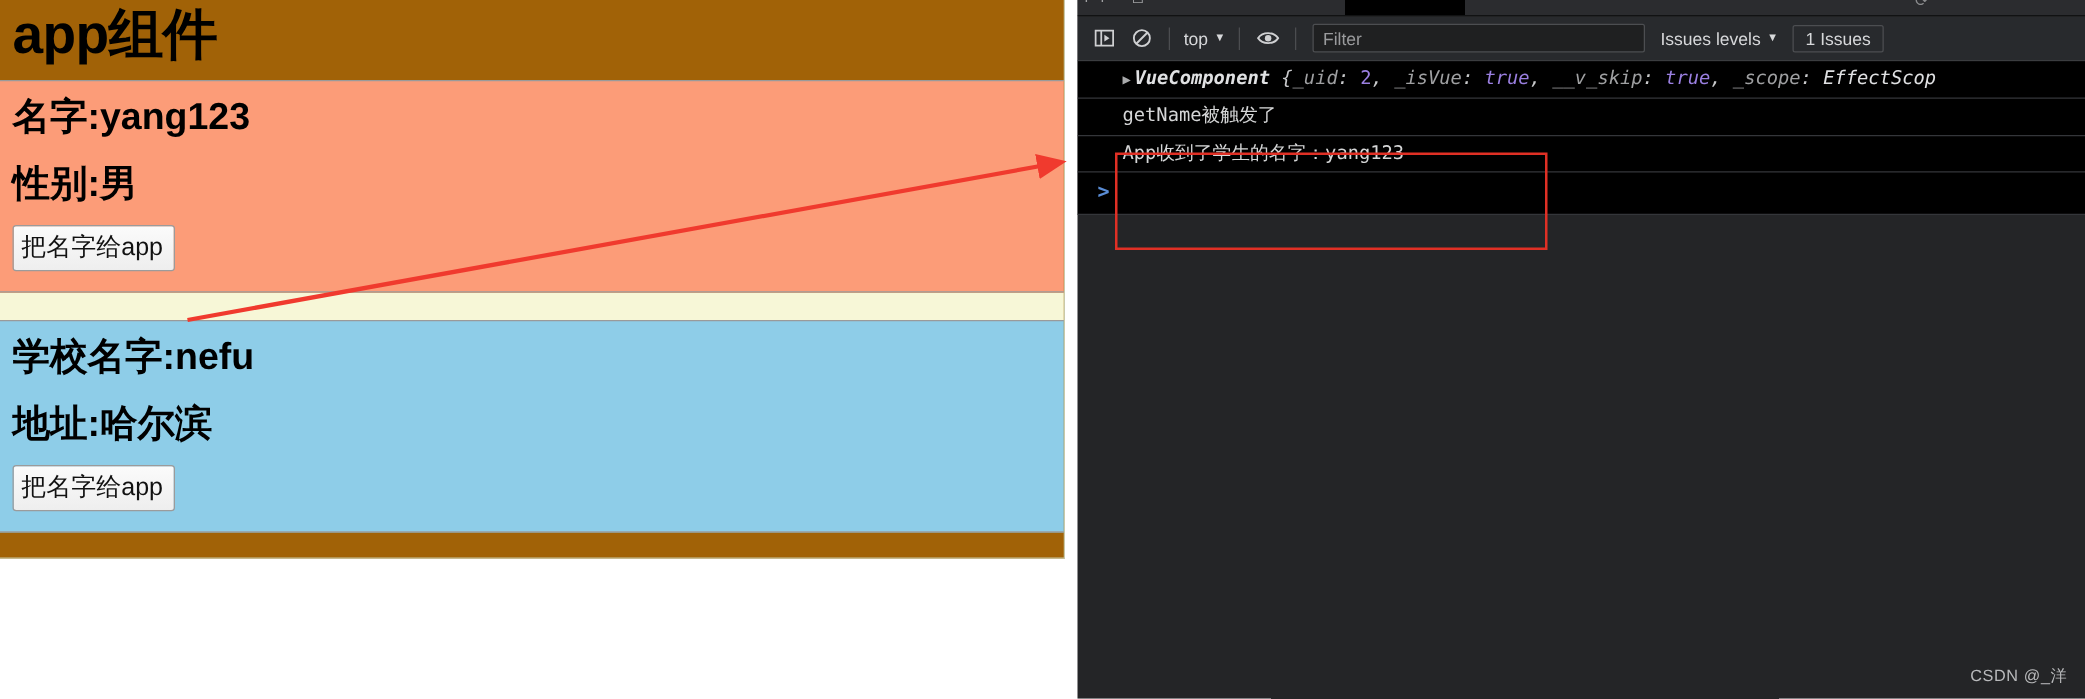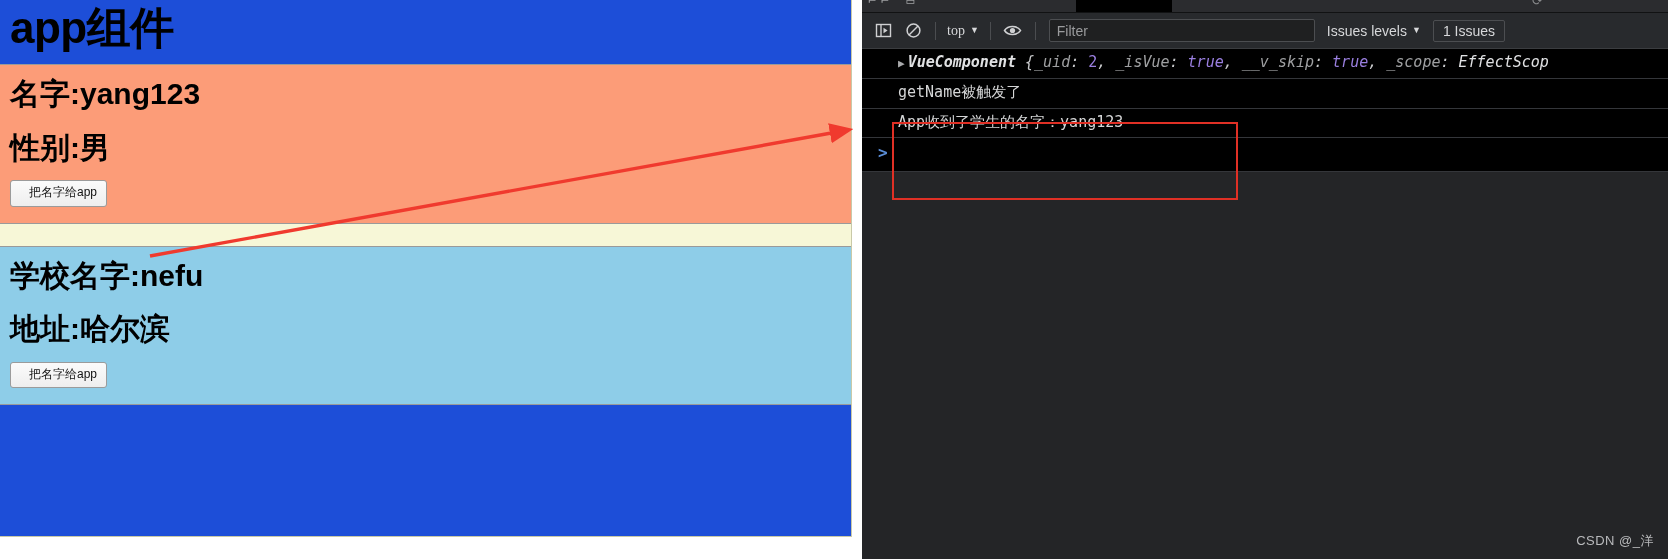--- a/index.html
+++ b/index.html
@@ -14,22 +14,22 @@
 
   
   #page {
     position: absolute; left: 0; top: 0;
     width: 862px; height: 559px;
     background: #ffffff;
     overflow: hidden;
   }
   .app-box {
     position: absolute; left: 0; top: 0;
-    width: 852px; height: 537px;
-    background: #1d4ed8;
+    width: 852px; height: 447px;
+    background: #a16207;
     border: 1px solid #c9c9a8;
     border-left: none; border-top: none;
     padding: 0;
   }
   .app-title {
     margin: 0;
     padding: 6px 0 14px 10px;
     font-size: 44px;
     font-weight: bold;
     color: #000;
@@ -48,22 +48,22 @@
   .child-line {
     margin: 0;
     padding: 10px 0 6px 10px;
     font-size: 30px;
     font-weight: bold;
     color: #000;
     line-height: 1.25;
   }
   .child-btn {
     margin: 8px 0 0 10px;
-    padding: 4px 9px 5px 18px;
-    font-size: 12px;
+    padding: 4px 9px 5px 6px;
+    font-size: 20px;
     font-family: "Liberation Sans", "DejaVu Sans", sans-serif;
     color: #111;
     background: linear-gradient(#fbfbfb, #eeeeee);
     border: 1px solid #9b9b9b;
     border-radius: 3px;
     cursor: pointer;
     line-height: 1.3;
   }
   .gap-yellow { height: 22px; background: #f7f7d7; }
 
@@ -113,21 +113,21 @@
     color: #cfd0d2;
     cursor: pointer;
   }
   .dt-sep {
     width: 1px; height: 18px;
     background: #4b4d50;
     margin: 0 7px;
   }
   .dt-context {
     display: flex; align-items: center; gap: 5px;
-    font-family: Liberation Serif, serif;
+    font-family: Liberation Sans, sans-serif;
     font-size: 14px;
     color: #d7d8da;
     padding: 2px 4px;
     cursor: pointer;
     white-space: nowrap;
   }
   .caret { font-size: 9px; line-height: 1; }
   .dt-filter {
     flex: 0 0 auto;
     width: 266px; height: 23px;

